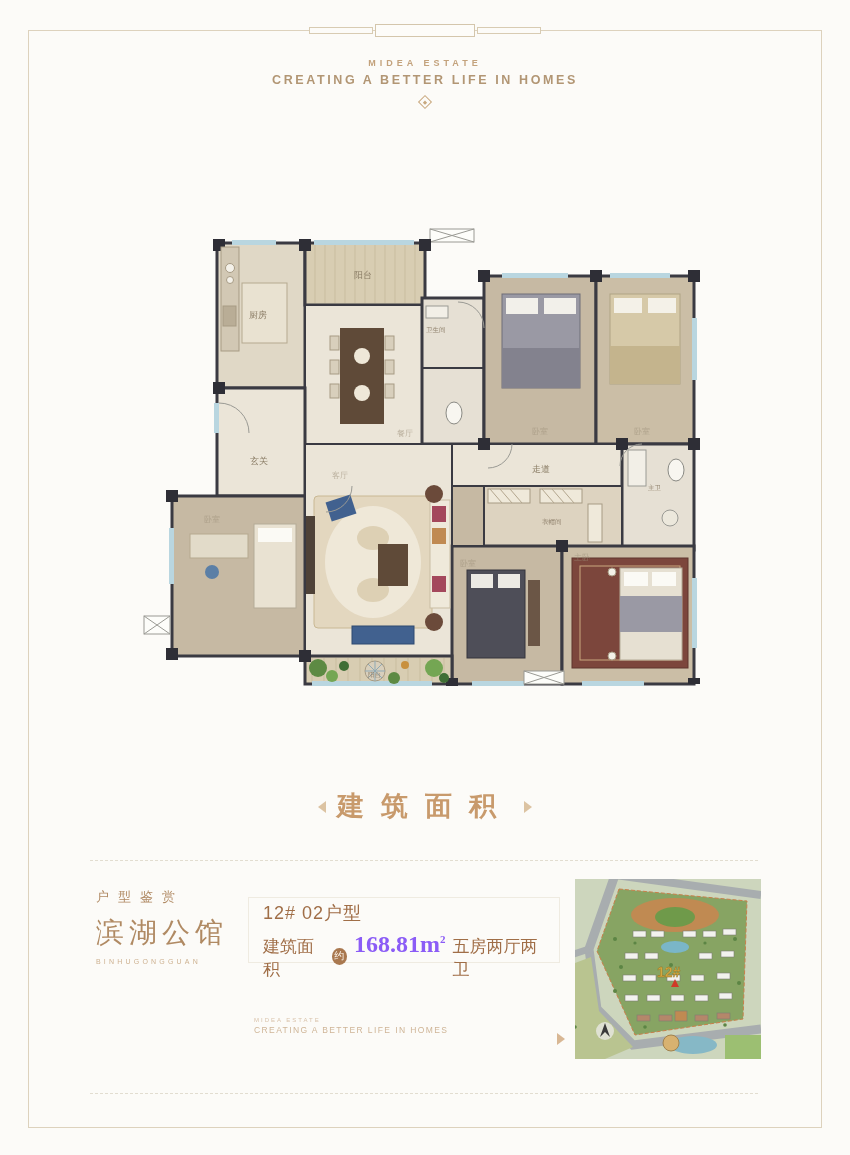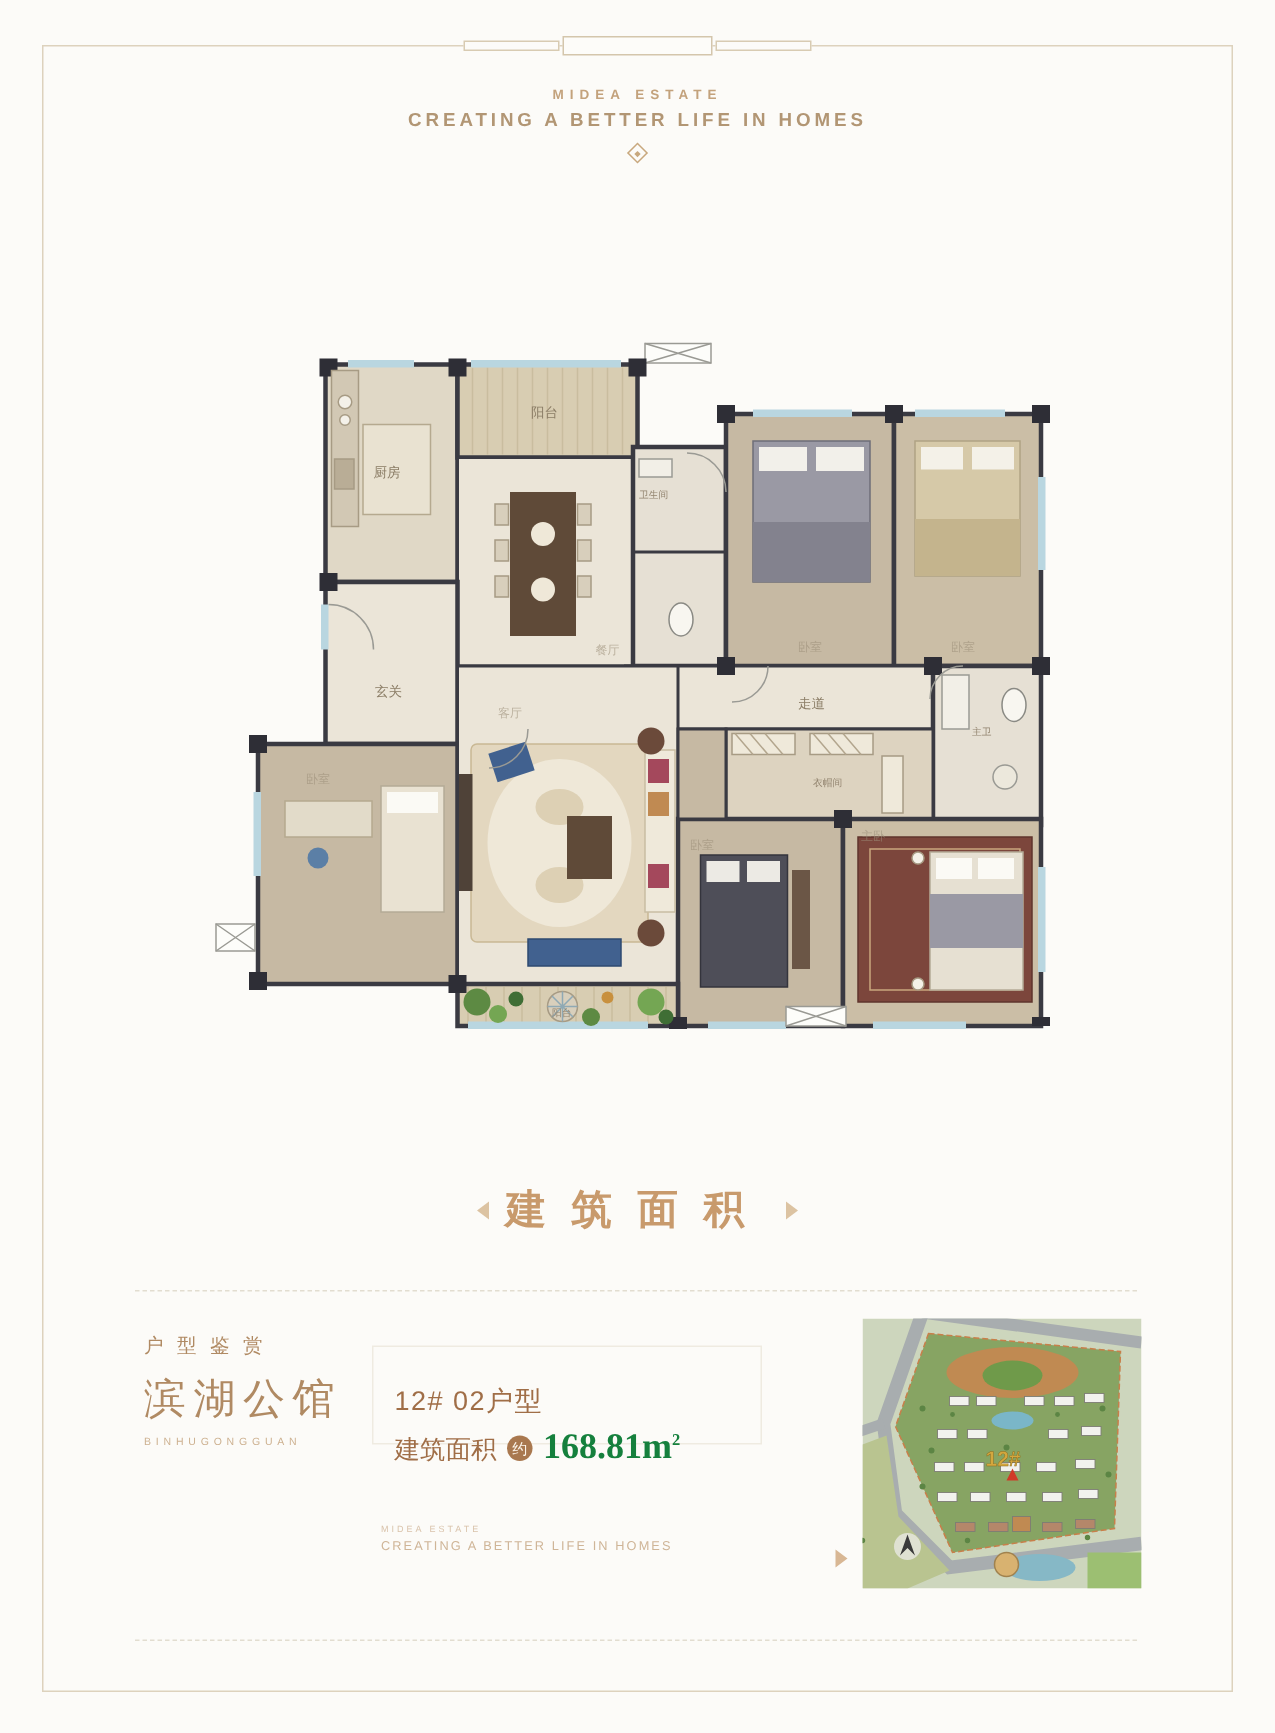--- a/index.html
+++ b/index.html
@@ -23,28 +23,28 @@
              color:#c89a6c;font-weight:bold;}
   .tri{position:absolute;top:801px;width:0;height:0;border-top:6px solid transparent;
        border-bottom:6px solid transparent;}
   .tri-l{left:318px;border-right:8px solid #dcc3a2;}
   .tri-r{left:524px;border-left:8px solid #dcc3a2;}
   .dash-sep{position:absolute;left:90px;width:668px;border-top:1px dashed #e2ddd0;}
   .brand-block{position:absolute;left:96px;top:888px;width:150px;color:#b08a63;}
   .brand-sub{font-size:13px;letter-spacing:9px;font-family:"Liberation Serif",serif;}
   .brand-main{margin-top:8px;font-size:28px;letter-spacing:5px;font-family:"Liberation Serif",serif;}
   .brand-pinyin{margin-top:6px;font-size:7px;letter-spacing:3.2px;color:#cdb190;}
-  .info-box{position:absolute;left:248px;top:897px;width:260px;height:66px;
-            border:1px solid #efebe1;padding:24px 14px;box-sizing:border-box;color:#a06e47;}
+  .info-box{position:absolute;left:248px;top:897px;width:312px;height:66px;
+            border:1px solid #efebe1;padding:3px 14px;box-sizing:border-box;color:#a06e47;}
   .info-unit{font-size:18px;letter-spacing:1px;}
   .info-line{margin-top:6px;display:flex;align-items:baseline;gap:7px;font-size:17px;}
   .approx-badge{display:inline-flex;align-items:center;justify-content:center;width:17px;height:17px;
                 border-radius:50%;background:#a9784f;color:#fdf6ec;font-size:10px;
                 align-self:center;}
-  .area-val{font-family:"Liberation Serif",serif;font-weight:bold;font-size:24px;color:#15803d;}
+  .area-val{font-family:"Liberation Serif",serif;font-weight:bold;font-size:24px;color:#8b5cf6;}
   .area-sup{font-size:11px;vertical-align:super;}
   .watermark{position:absolute;left:254px;top:1017px;color:#d9c3ab;}
   .wm1{font-size:6px;letter-spacing:2px;}
   .wm2{font-size:8.5px;letter-spacing:1.4px;margin-top:2px;color:#cfb597;}
   .map-wrap{position:absolute;left:575px;top:879px;width:186px;height:180px;text-align:center;}
   .map-arrow{position:absolute;left:557px;top:1033px;width:0;height:0;
              border-top:6px solid transparent;border-bottom:6px solid transparent;
              border-left:8px solid #d8b794;}
   text{font-family:"Liberation Sans",sans-serif;}
   .room-label{fill:#8b7d66;font-size:9px;}
@@ -282,20 +282,21 @@
     <div class="brand-main">滨湖公馆</div>
     <div class="brand-pinyin">BINHUGONGGUAN</div>
   </div>
 
   <div class="info-box">
     <div class="info-unit">12# 02户型</div>
     <div class="info-line">
       <span>建筑面积</span>
       <span class="approx-badge">约</span>
       <span class="area-val"><span>168.81m</span><span class="area-sup">2</span></span>
+      <span>五房两厅两卫</span>
     </div>
   </div>
 
   <div class="watermark">
     <div class="wm1">MIDEA ESTATE</div>
     <div class="wm2">CREATING A BETTER LIFE IN HOMES</div>
   </div>
 
   <div class="map-arrow"></div>
 

